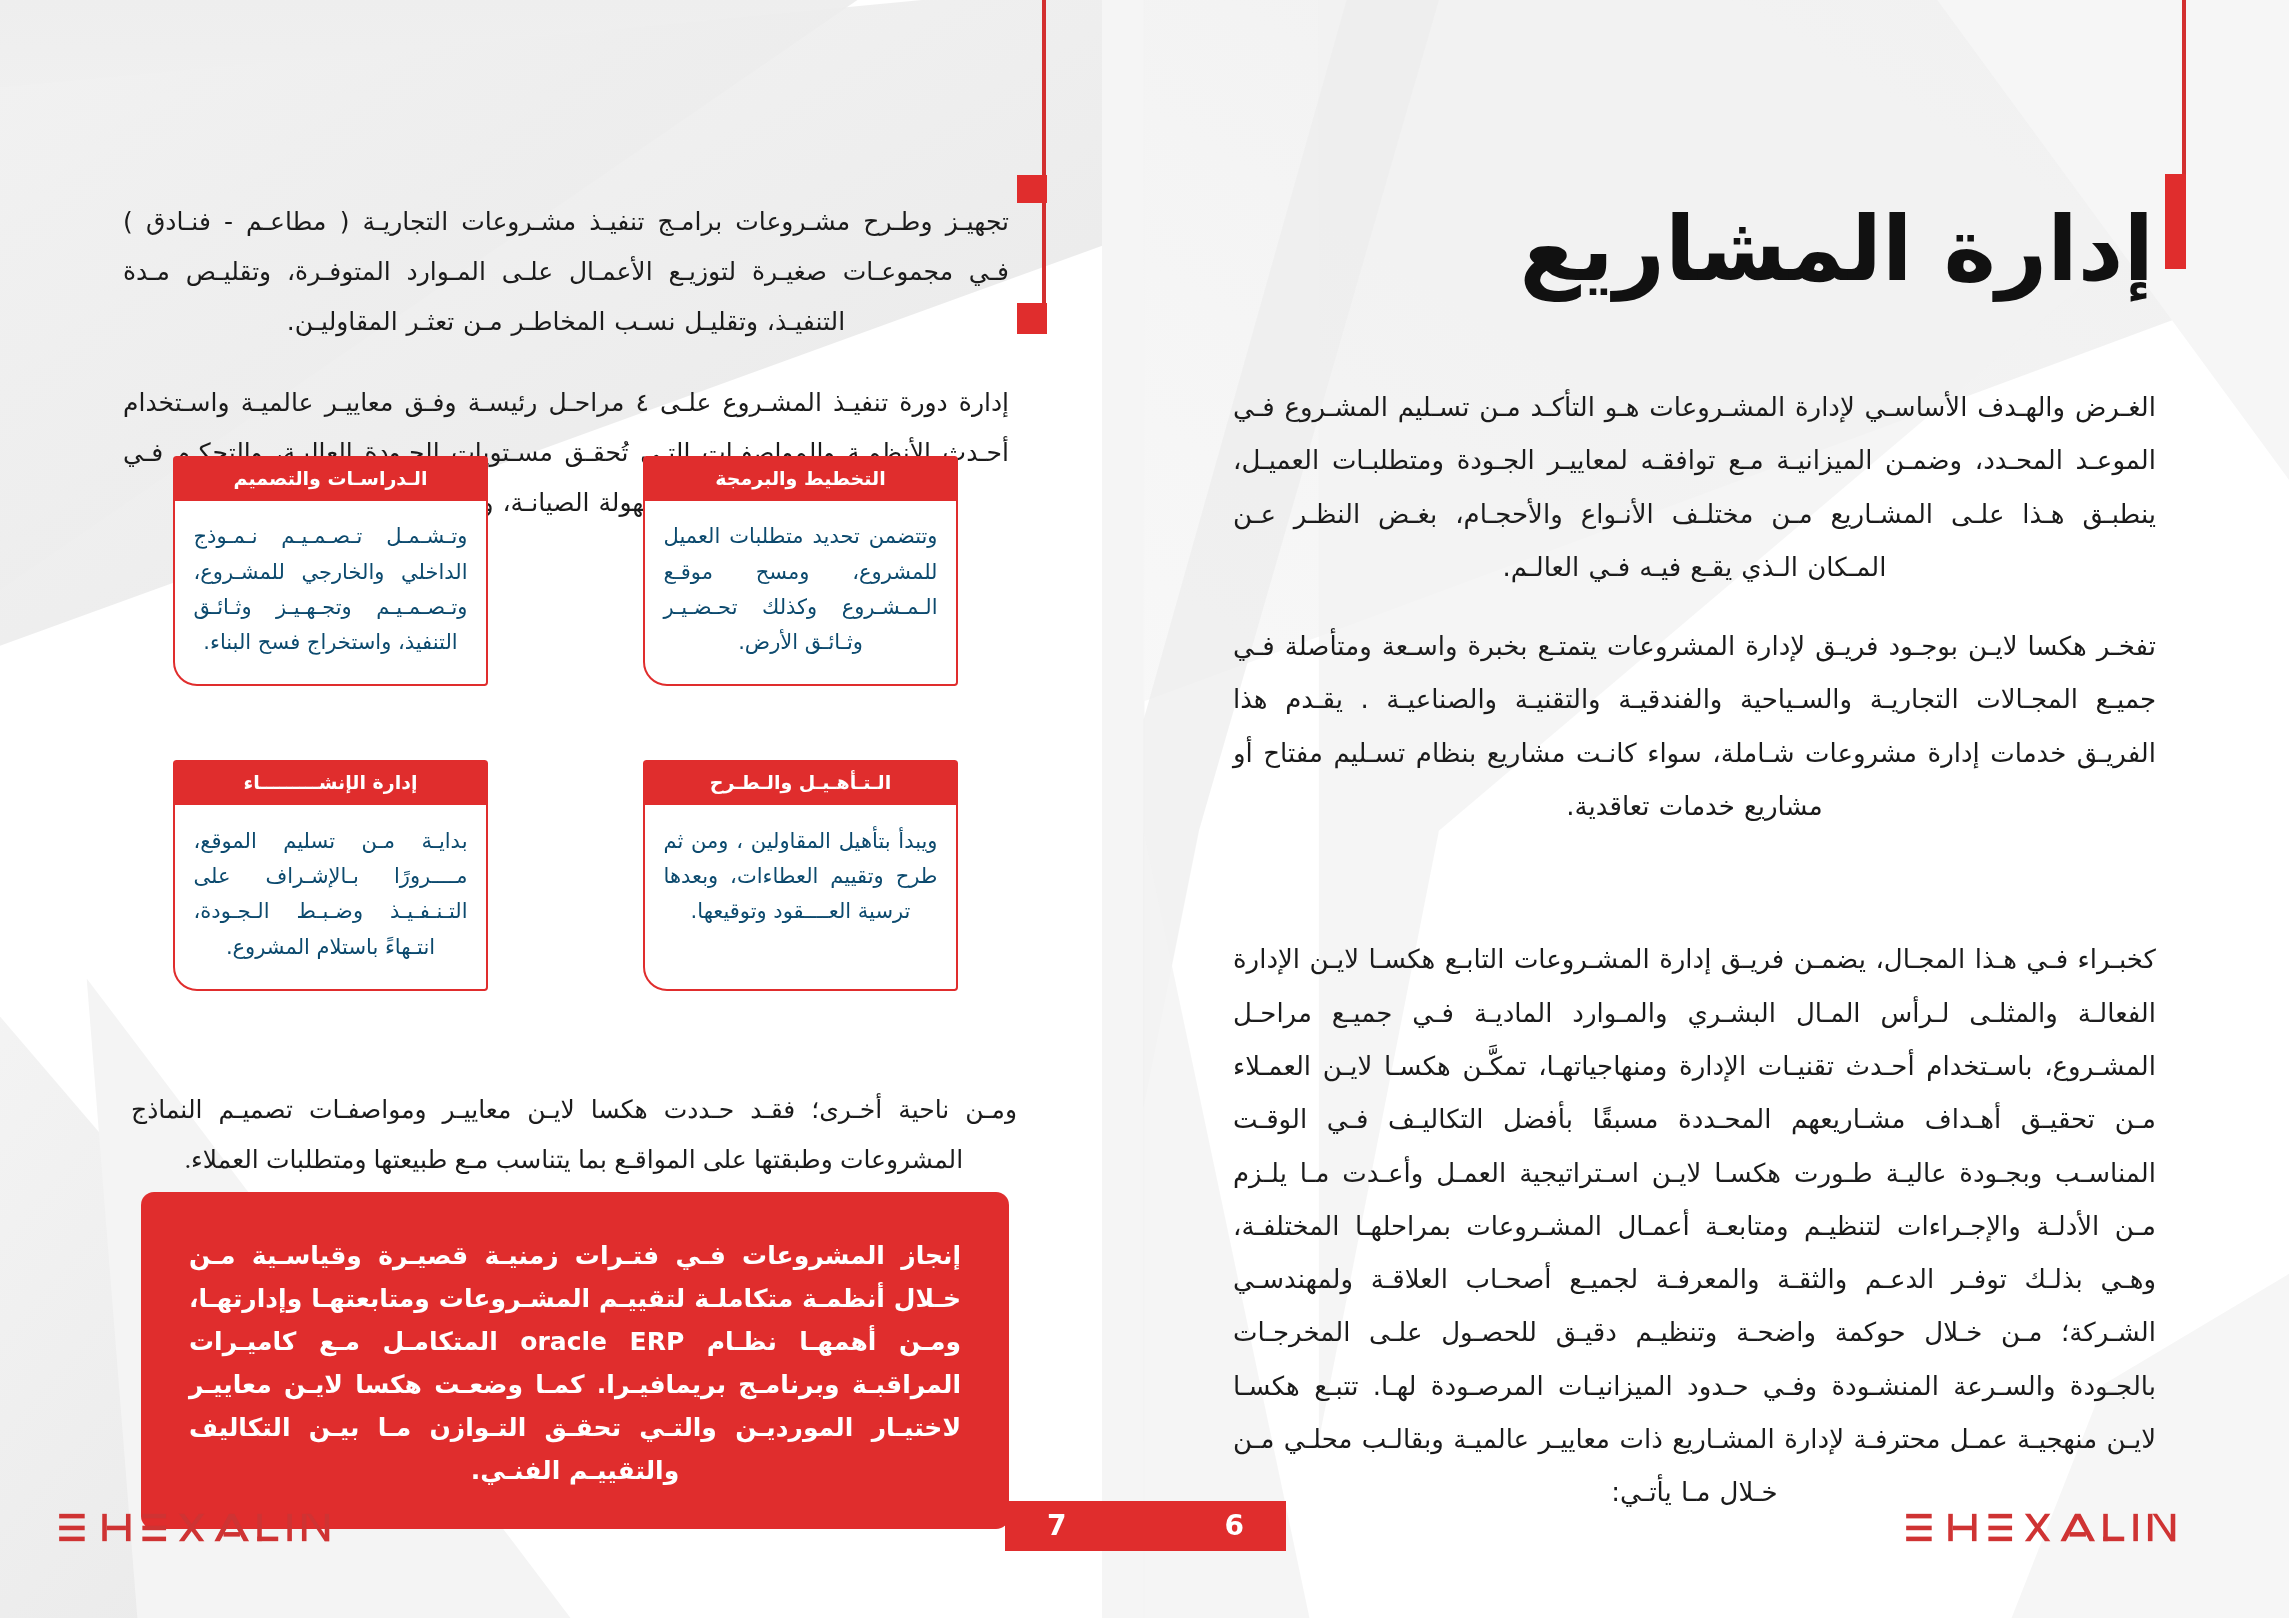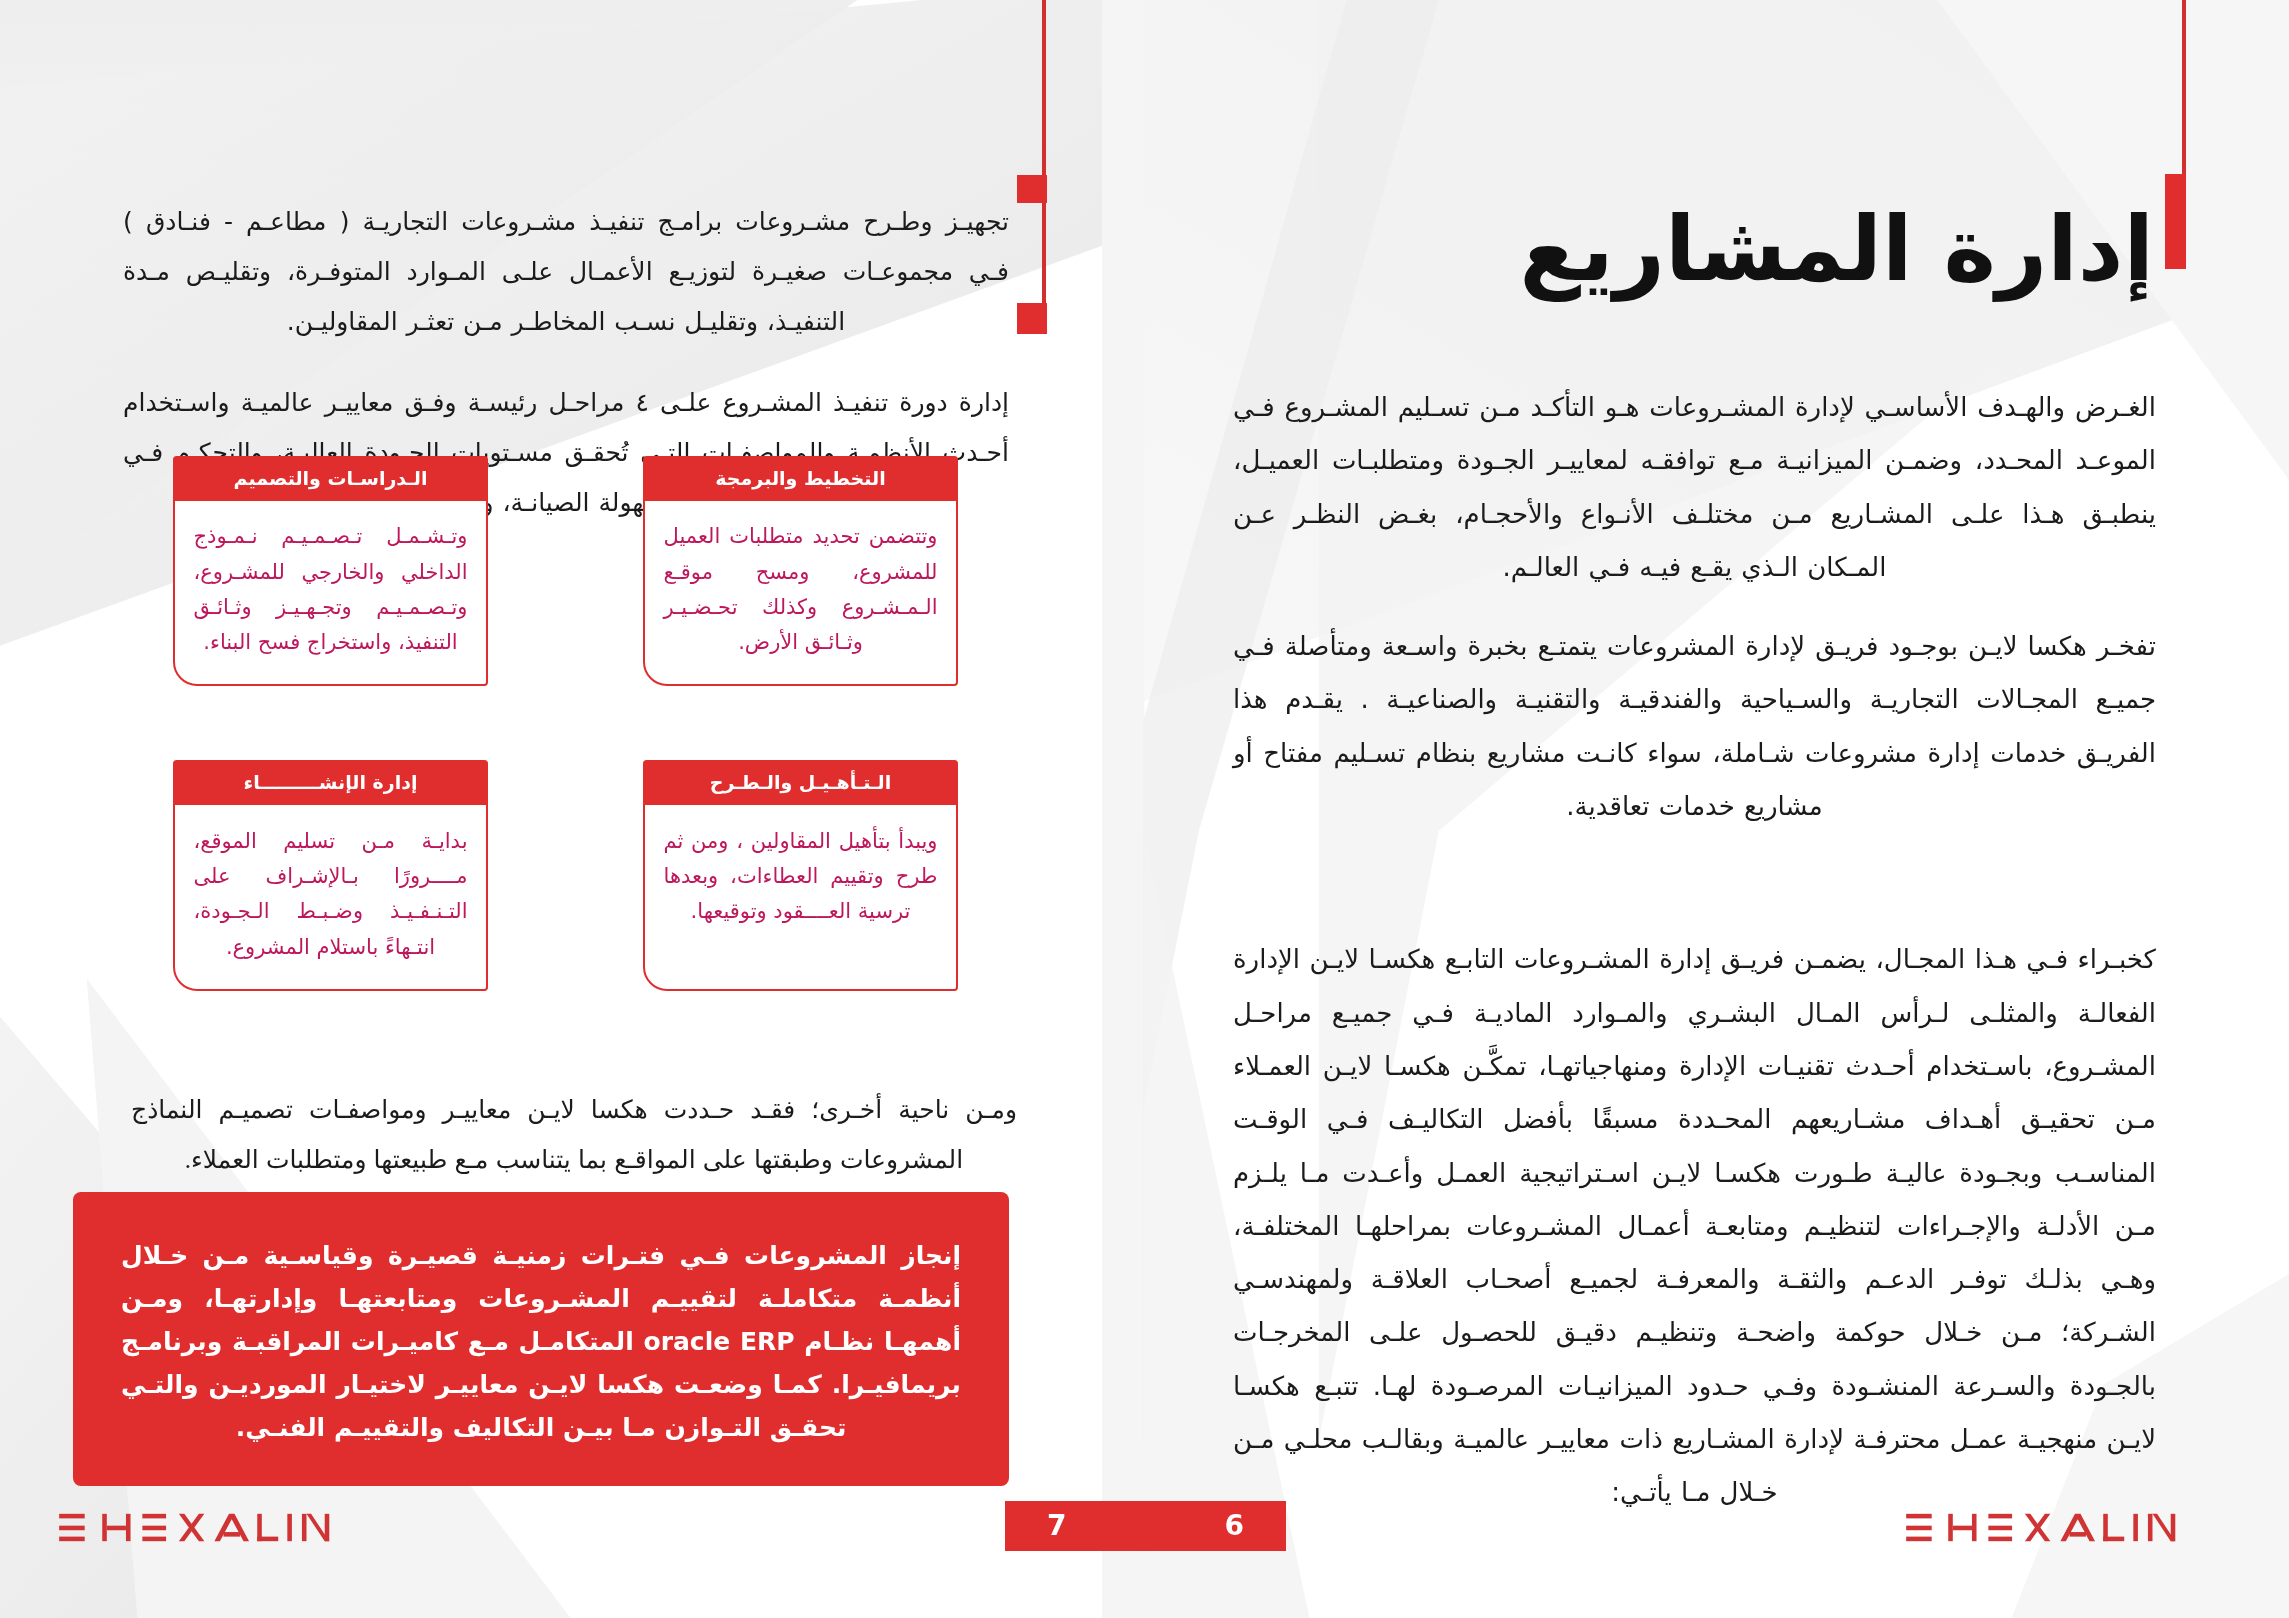--- a/index.html
+++ b/index.html
@@ -102,21 +102,21 @@
     background:#e02d2d;
     color:#ffffff;
     font-size:19px;
     font-weight:bold;
     text-align:center;
     padding:10px 7.4px 11px;
     letter-spacing:0.5px;
     line-height:1.15;
   }
   .phase-body{
-    color:#be185d;
+    color:#0c4a6e;
     font-size:21px;
     line-height:1.68;
     padding:18.5px 18.5px 24px;
     text-align:justify;
     text-align-last:center;
     direction:rtl;
   }
 
   
   .left-note{
@@ -126,24 +126,24 @@
     width:886px;
     font-family:Liberation Serif, serif;
   }
   .left-note .para{font-size:25px;line-height:2.0;}
 
   
   .callout{
     position:absolute;
     top:1192px;
     right:134px;
-    width:936px;
+    width:868px;
     background:#e02d2d;
     color:#ffffff;
-    border-radius:8px;
+    border-radius:13px;
     padding:42px 48px 37px;
     box-sizing:border-box;
   }
   .callout-text{
     font-size:25px;
     font-weight:bold;
     line-height:1.72;
     text-align:justify;
     text-align-last:center;
     direction:rtl;

